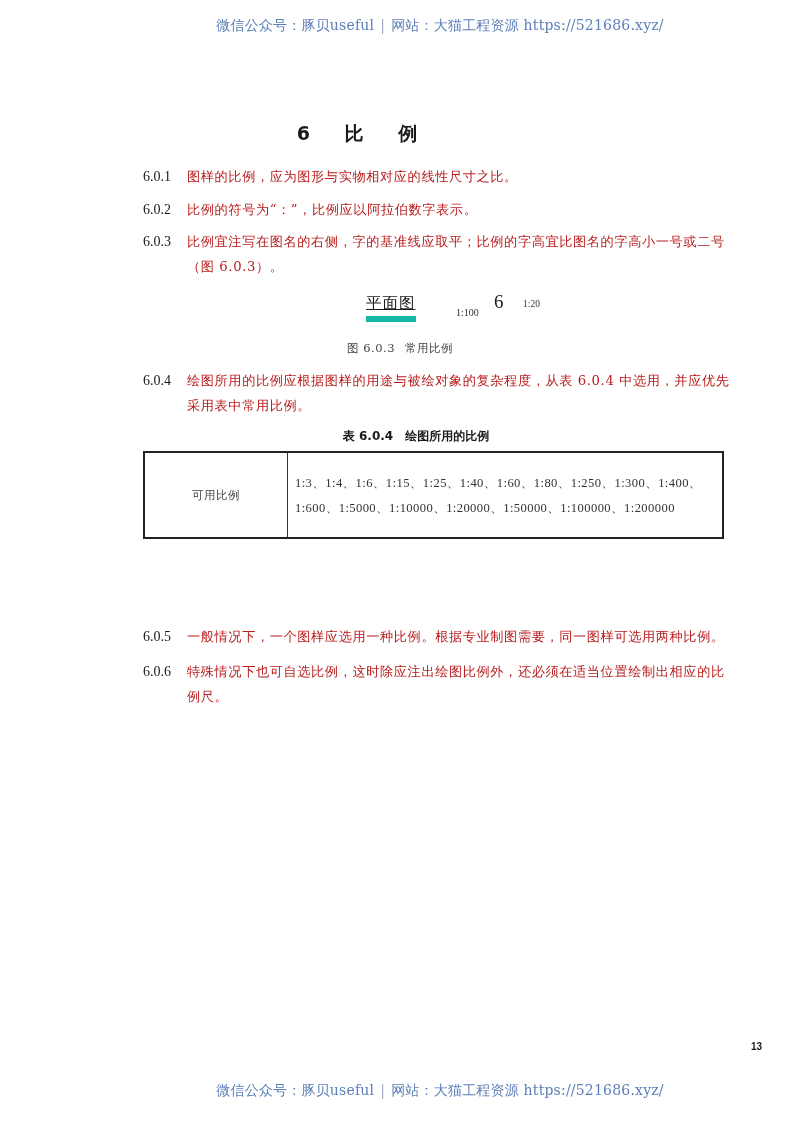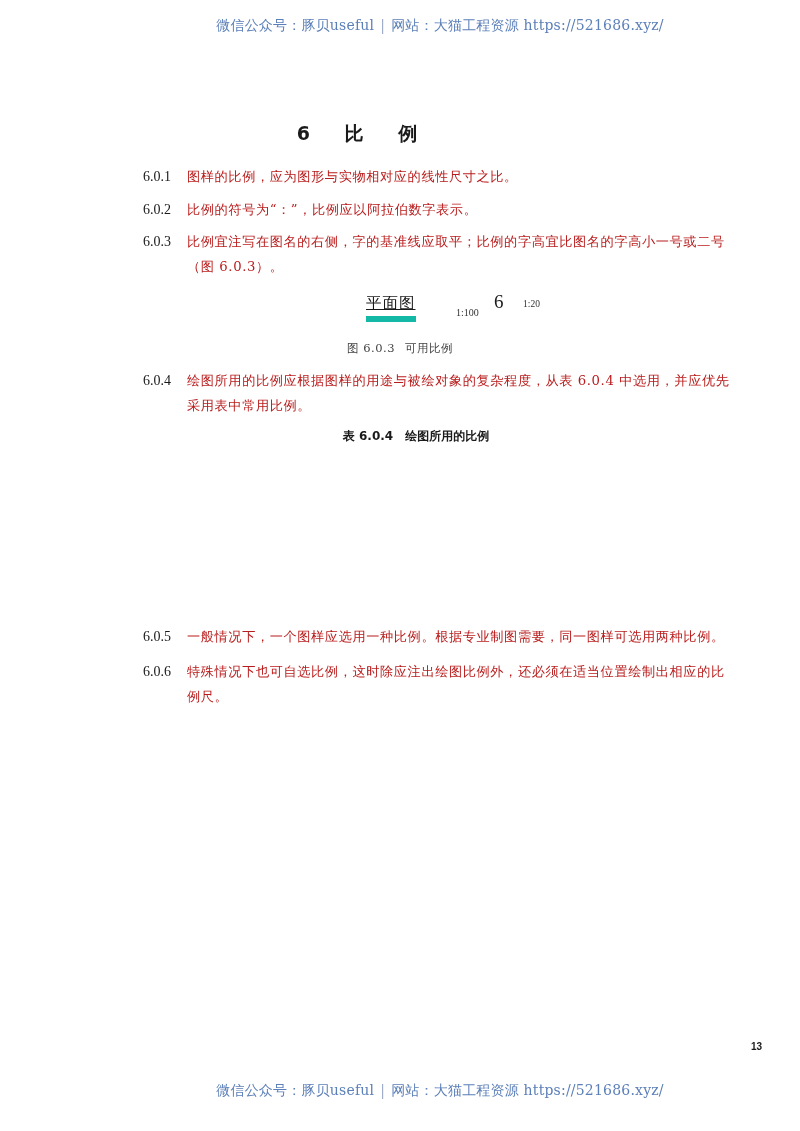--- a/index.html
+++ b/index.html
@@ -57,34 +57,38 @@
 </div>
 
 <div class="figure">
   <span class="fig-name">平面图</span>
   <span class="fig-scale1">1:100</span>
   <span class="fig-num">6</span>
   <span class="fig-scale2">1:20</span>
 </div>
 
 <div class="fig-caption">
-  <span>图 6.0.3</span><span class="gap"></span><span>可用比例</span>
+  <span>图 6.0.3</span><span class="gap"></span><span>常用比例</span>
 </div>
 
 <div class="clause" style="top:368px;">
   <span class="num">6.0.4</span>
   <span class="text">绘图所用的比例应根据图样的用途与被绘对象的复杂程度，从表 6.0.4 中选用，并应优先采用表中常用比例。</span>
 </div>
 
 <div class="table-caption">
   <span>表 6.0.4</span><span class="gap"></span><span>绘图所用的比例</span>
 </div>
 
 <table class="ratio">
   <tbody>
+  <tr class="row2">
+    <td class="label">可用比例</td>
+    <td class="values">1:3、1:4、1:6、1:15、1:25、1:40、1:60、1:80、1:250、1:300、1:400、1:600、1:5000、1:10000、1:20000、1:50000、1:100000、1:200000</td>
+  </tr>
 </tbody>
   </table>
 
 <div class="clause" style="top:624px;">
   <span class="num">6.0.5</span>
   <span class="text">一般情况下，一个图样应选用一种比例。根据专业制图需要，同一图样可选用两种比例。</span>
 </div>
 
 <div class="clause" style="top:659px;">
   <span class="num">6.0.6</span>

